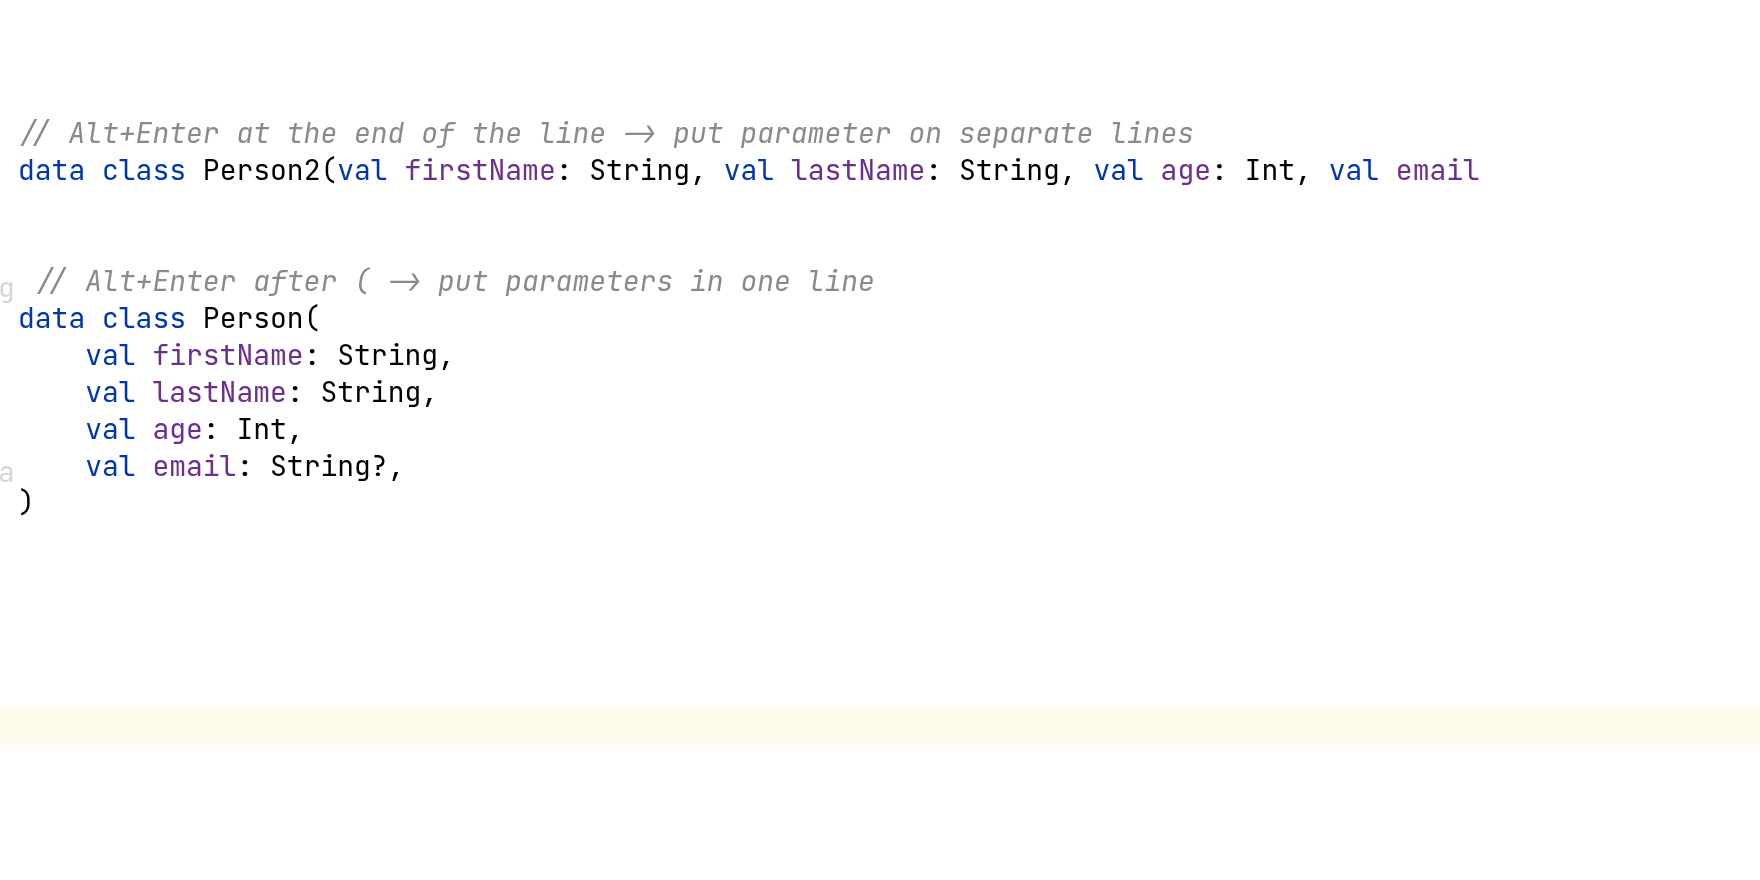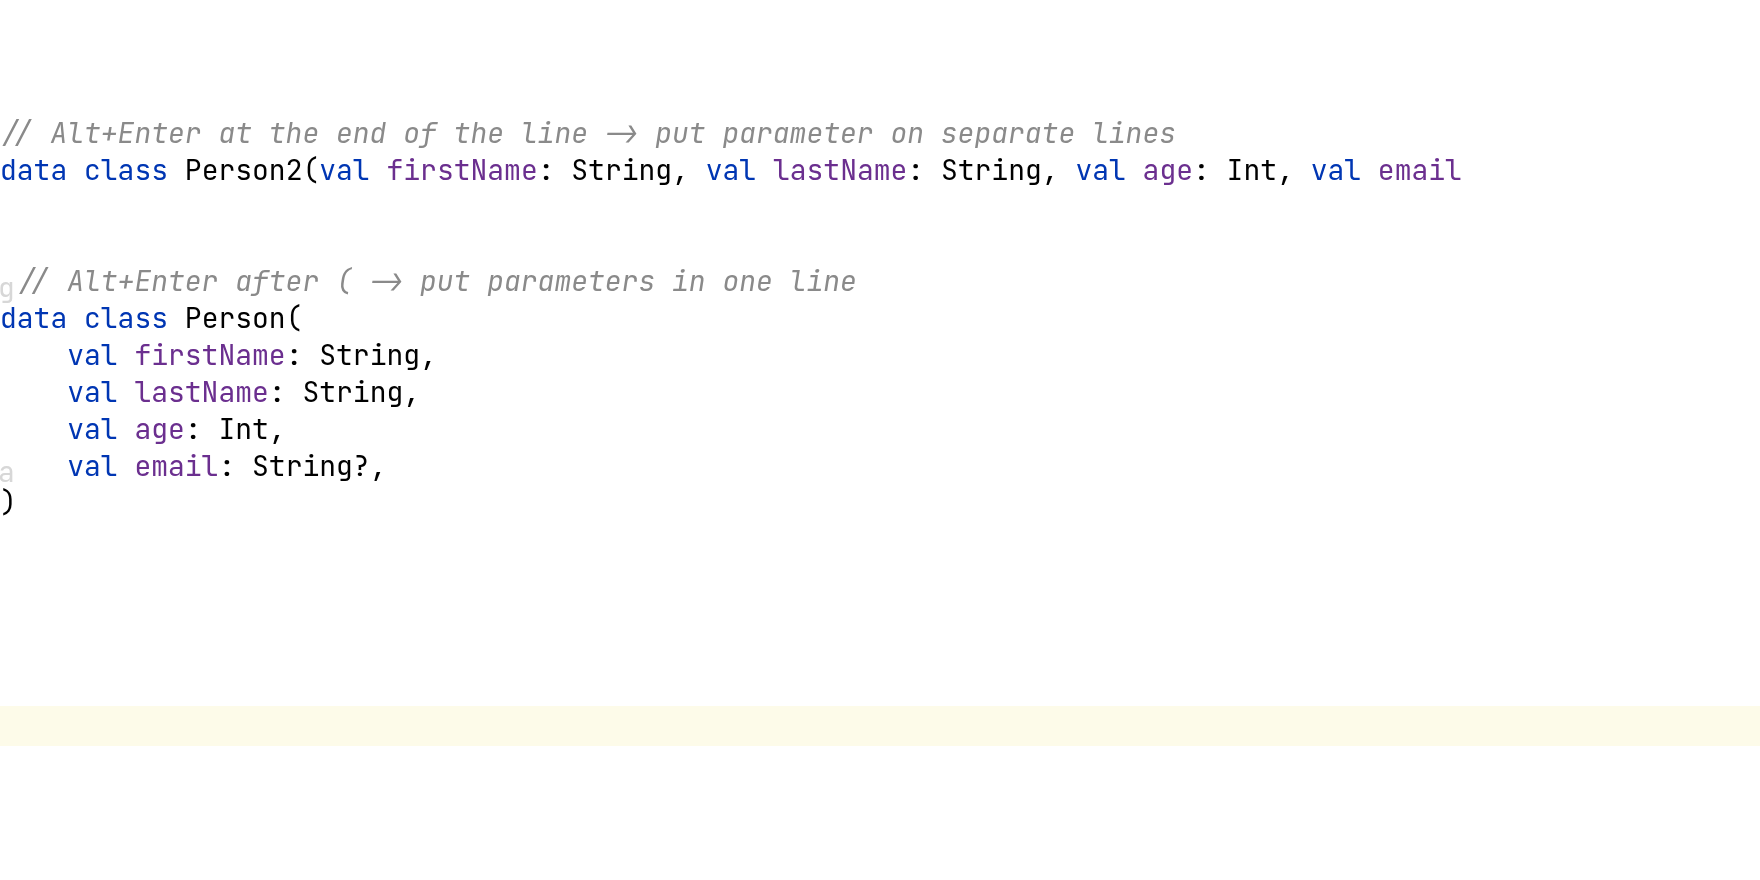--- a/index.html
+++ b/index.html
@@ -10,21 +10,21 @@
       background: #ffffff;
       color: #000000;
       width: 1760px;
       height: 880px;
       overflow: hidden;
       position: relative;
     }
     .editor {
       white-space: pre;
       padding-top: 78px;
-      padding-left: 0;
+      padding-left: 18px;
       position: relative;
     }
     .comment { color: #8a8a8a; font-style: italic; }
     .keyword { color: #0036b3; font-weight: 400; }
     .classname { color: #000; }
     .identifier { color: #6b2f8f; }
     .type { color: #000; }
     .paren { color: #000; }
     .punct { color: #000; }
     .footer-band {

